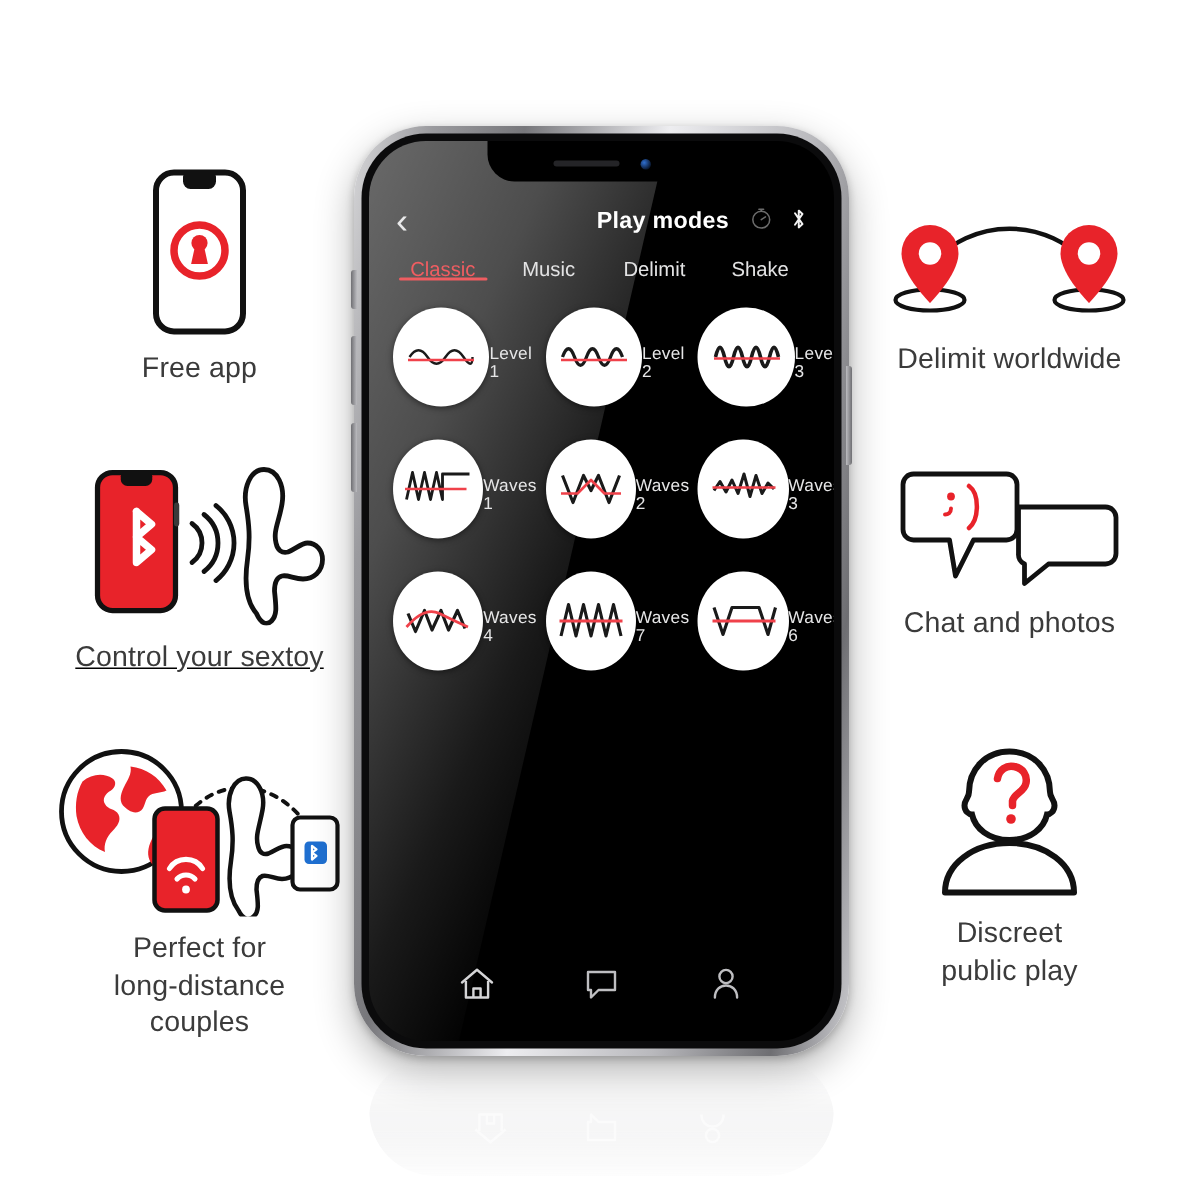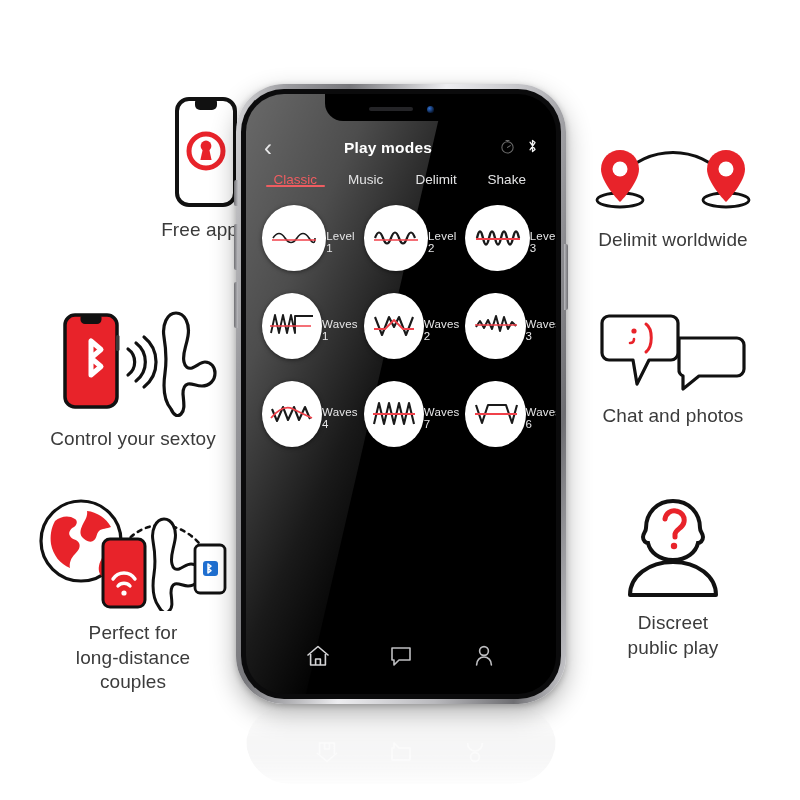--- a/index.html
+++ b/index.html
@@ -29,22 +29,22 @@
     font-size:19px;
     color:#3b3b3b;
     line-height:1.3;
     letter-spacing:.1px;
     white-space:pre-line;
   }
 
   .col-left  { left:28px; }
   .col-right { left:568px; }
 
-  .f1 { top:96px;align-items:flex-end; }
-  .f2 { top:305px; }
+  .f1 { top:112px; }
+  .f2 { top:305px;text-decoration:underline; }
   .f3 { top:495px;text-align:center; }
   .g1 { top:140px; }
   .g2 { top:312px; }
   .g3 { top:495px; }
 
   
   .phone-wrap{
     position:absolute;
     left:236px; top:84px;
     width:330px; height:620px;
@@ -106,21 +106,21 @@
     position:relative; z-index:7;
     height:44px; margin-top:32px;
     display:flex; align-items:center;
     padding:0 18px;
   }
   .back{
     width:26px; font-size:24px; color:#e9e9ea; line-height:1;
     font-weight:300;
   }
   .apptitle{
-    flex:1; text-align:center;
+    flex:1; text-align:right;
     color:#fff; font-size:15.5px; font-weight:bold;
     letter-spacing:.2px;
   }
   .hdr-icons{ display:flex; align-items:center; gap:12px; width:52px; justify-content:flex-end; }
   .ic-timer{ opacity:.42; }
   .ic-bt{ opacity:.95; }
 
   .tabs{
     position:relative; z-index:7;
     display:flex; padding:0 14px; margin-top:2px;

